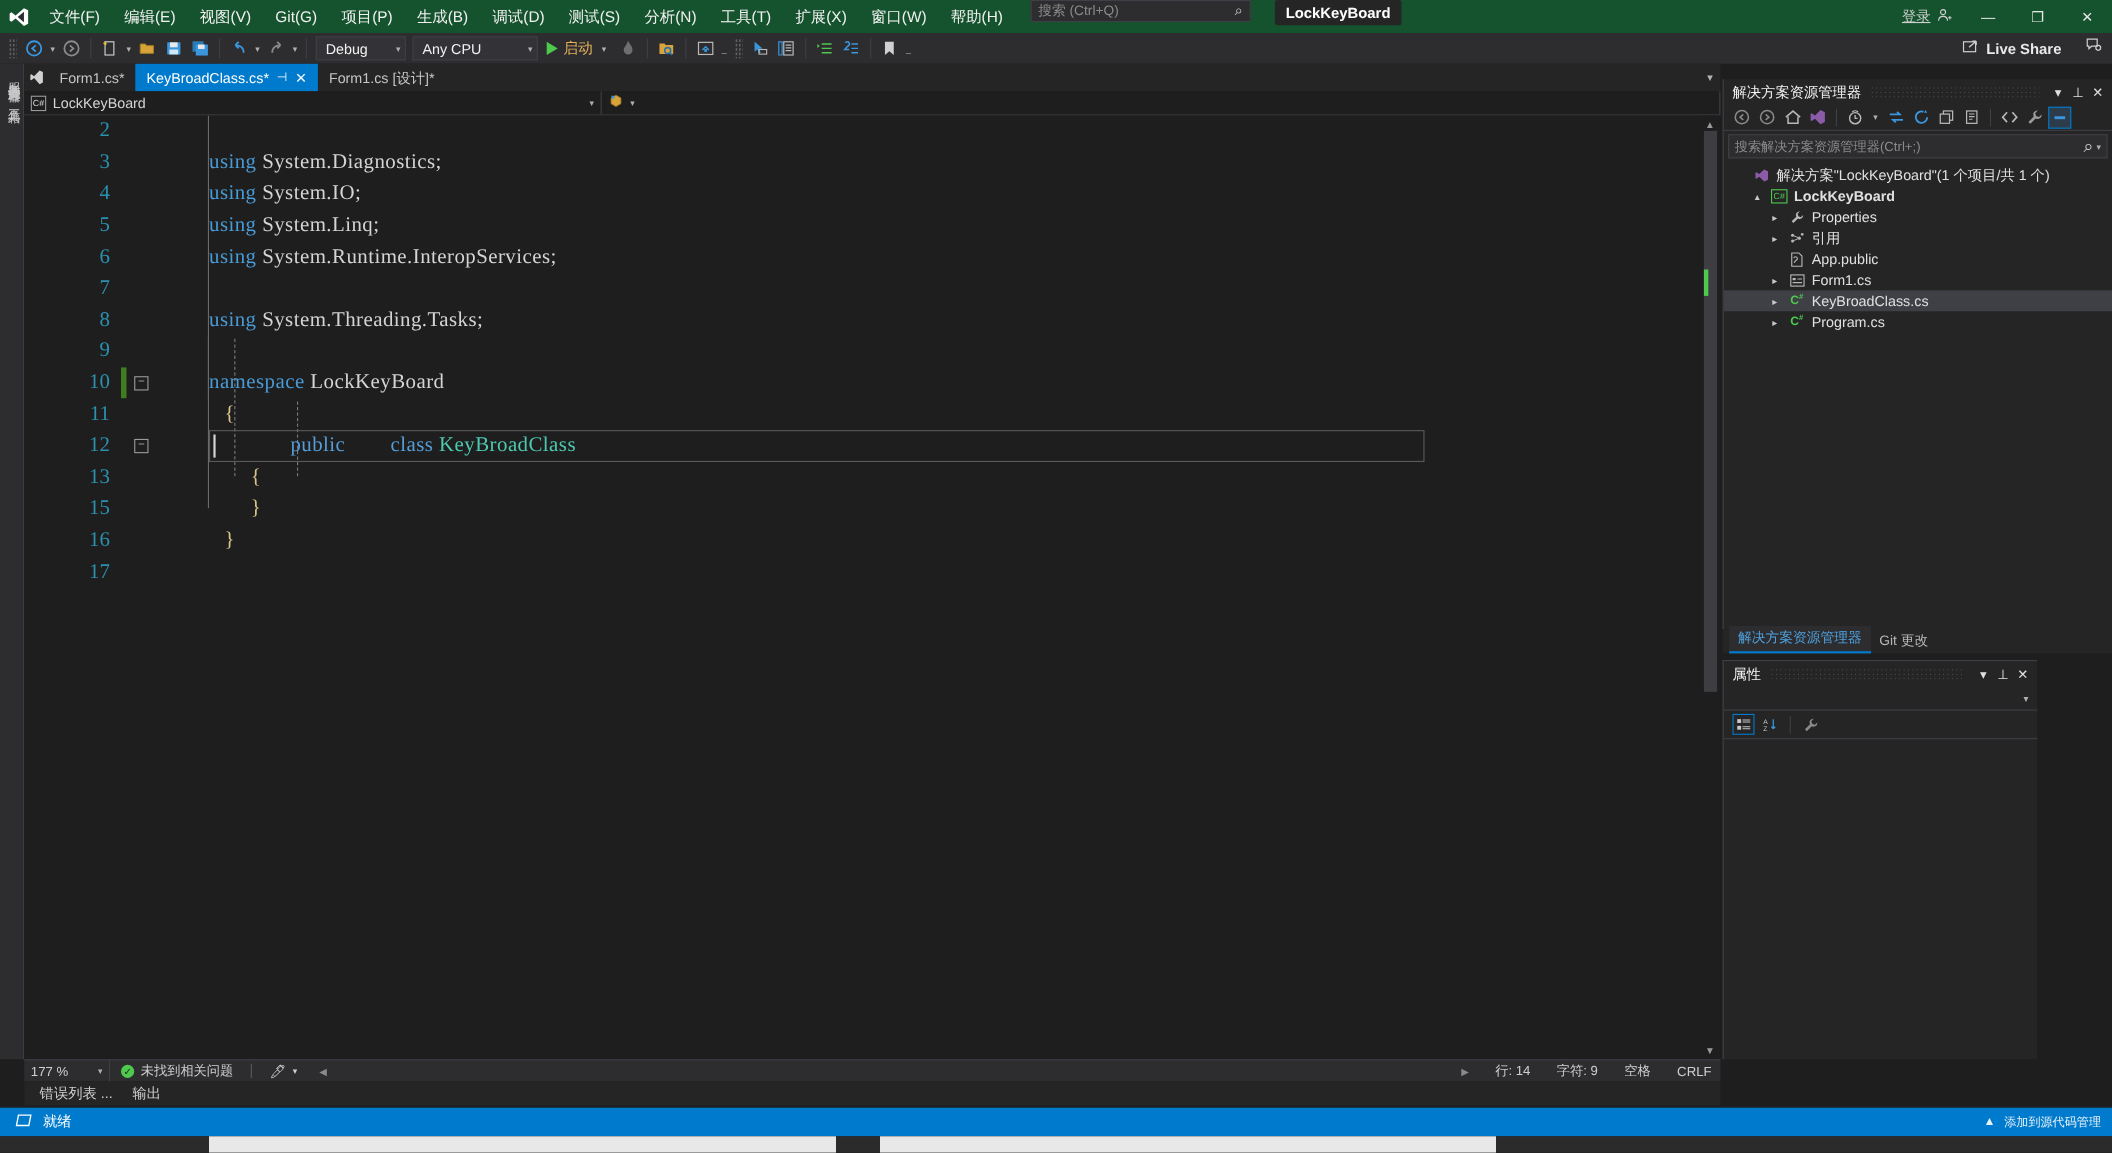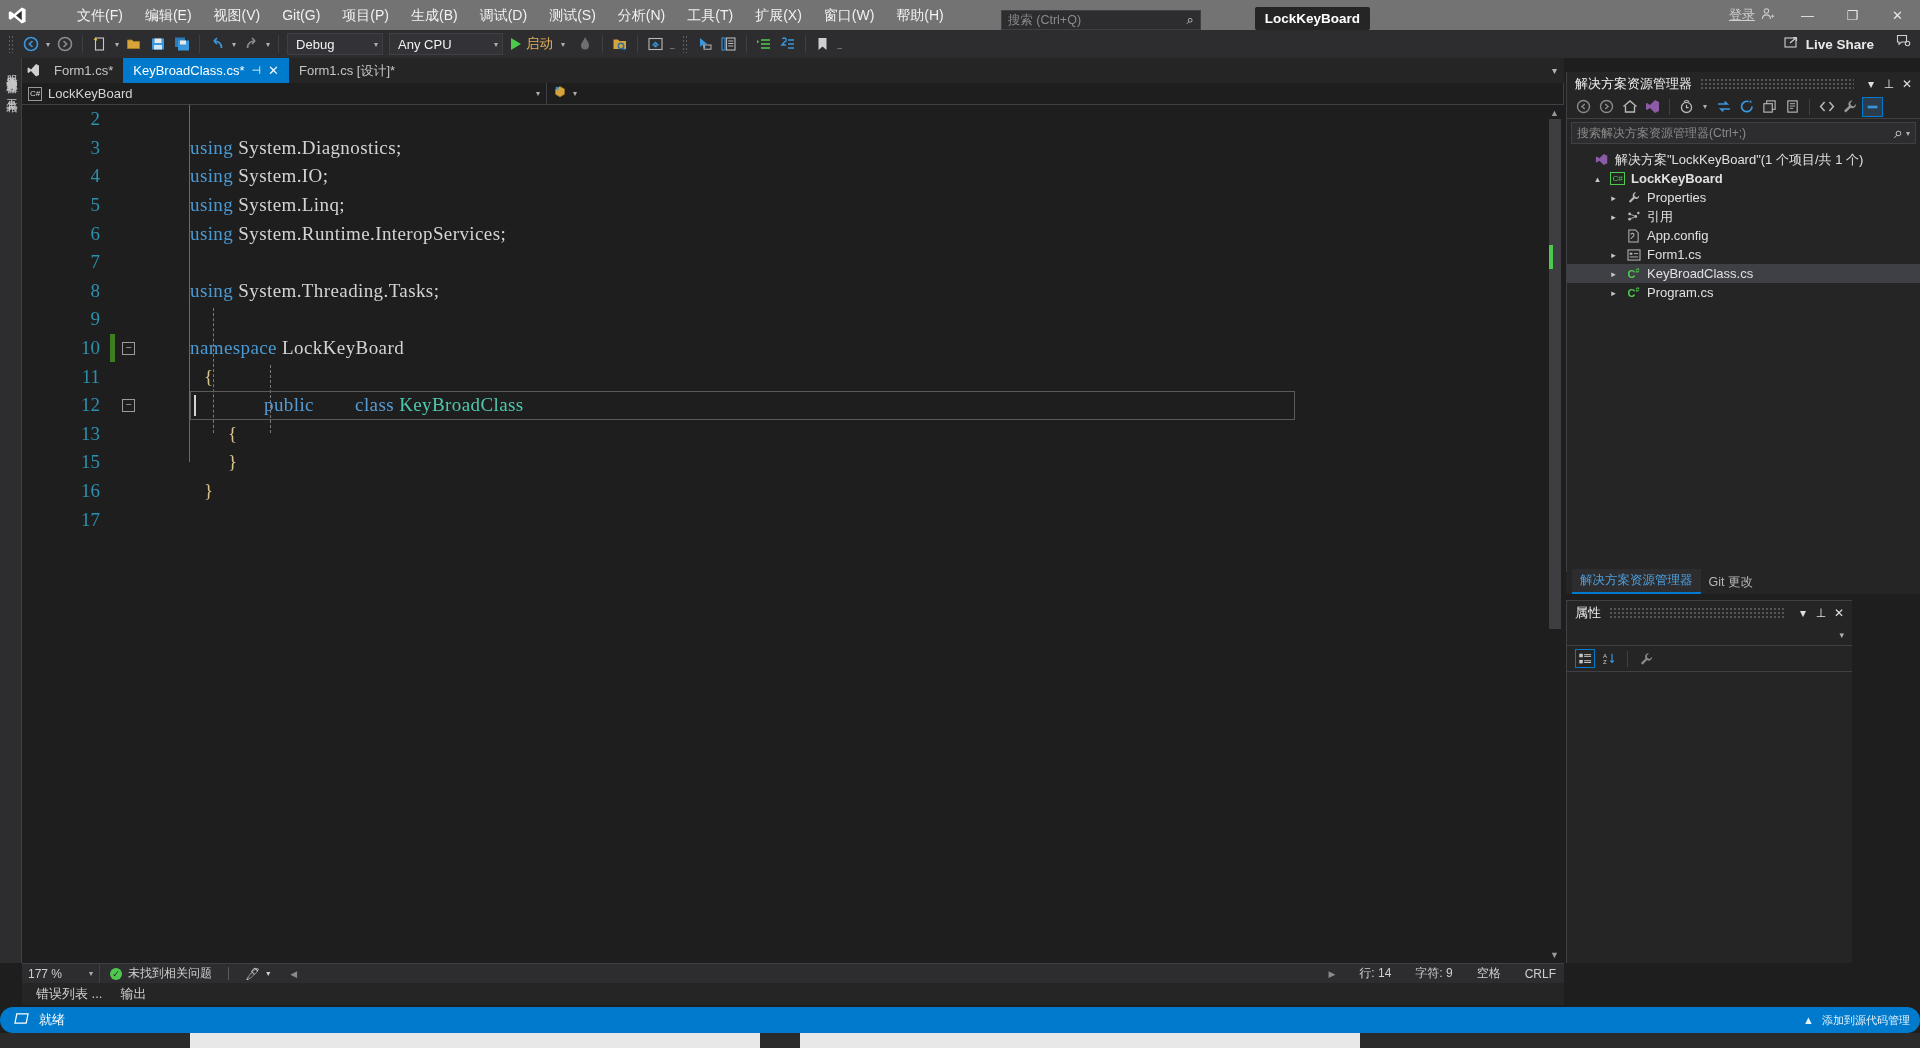--- a/index.html
+++ b/index.html
@@ -7,21 +7,21 @@
     width: 1920px; height: 1048px;
     background: #1e1e1e;
     font-family: "Liberation Sans", sans-serif;
     overflow: hidden;
   }
   body { position: relative; }
 
   
   .titlebar {
     position: absolute; left: 0; top: 0; width: 1920px; height: 30px;
-    background: #737373; display: flex; align-items: flex-end; gap: 32px;
+    background: #14532d; display: flex; align-items: flex-start;
   }
   .vs-logo {
     width: 34px; height: 30px; display: flex; align-items: center; justify-content: center;
   }
   .vs-logo svg { display: block; }
   .menu-items { display: flex; align-items: center; height: 30px; }
   .menu-item {
     color: #f1f1f1; font-size: 14px; padding: 0 11px; height: 30px;
     line-height: 30px; white-space: nowrap; cursor: default;
   }
@@ -265,21 +265,21 @@
   .proptools { height: 26px; display: flex; align-items: center; gap: 4px;
     padding: 0 8px; border-bottom: 1px solid #3f3f46; }
   .pbtn { width: 20px; height: 19px; display: flex; align-items: center;
     justify-content: center; color: #c8c8c8; font-size: 12px; }
   .pbtn.sel { border: 1px solid #007acc; }
 
   
   .winstatus {
     position: absolute; left: 0; top: 1007px; width: 1920px; height: 26px;
     background: #007acc; display: flex; align-items: center; gap: 10px; padding-left: 14px;
-    color: #ffffff; font-size: 13px; border-radius: 13px;
+    color: #ffffff; font-size: 13px;
   }
   .ws-right { position: absolute; right: 10px; display: flex; align-items: center;
     gap: 8px; font-size: 11px; opacity: .9; }
   .taskbar {
     position: absolute; left: 0; top: 1033px; width: 1920px; height: 15px;
     background: #2b2b2b;
   }
   .tb-white { position: absolute; left: 190px; top: 0; width: 570px; height: 15px; background: #e8e8e8; }
   .tb-white2 { position: absolute; left: 800px; top: 0; width: 560px; height: 15px; background: #e8e8e8; }
 </style>
@@ -384,21 +384,21 @@
   </div>
   <div class="caret">▾</div>
   <div class="tbtn">
     <svg width="17" height="16" viewBox="0 0 17 16">
         <path d="M4.5 12 C4.5 7 8 5 12 5 M12 5 l-3-3 M12 5 l-3 3" fill="none" stroke="#8a8a8a" stroke-width="1.7"></path>
       </svg>
   </div>
   <div class="caret">▾</div>
   <div class="tsep"></div>
 
-  <div class="combo" style="width:96px">
+  <div class="combo" style="width:82px">
     <span class="cl">Debug</span>
     <span class="cc">▾</span>
   </div>
   <div class="combo" style="width:114px">
     <span class="cl">Any CPU</span>
     <span class="cc">▾</span>
   </div>
 
   <div class="runbtn">
     <span class="play"></span>
@@ -784,21 +784,21 @@
         <span class="tlabel">引用</span>
       </div>
       <div class="trow" style="padding-left: 40px;">
         <span class="tarrow"></span>
         <span class="tico">
           <svg width="13" height="14" viewBox="0 0 14 15">
             <path d="M2 1 h7 l3 3 v10 h-10z" fill="none" stroke="#b8b8b8" stroke-width="1.1"></path>
             <path d="M4 6 a1.8 1.8 0 1 1 2.2 2.2 L4.2 10.5" fill="none" stroke="#b8b8b8" stroke-width="1.1"></path>
           </svg>
         </span>
-        <span class="tlabel">App.config</span>
+        <span class="tlabel">App.public</span>
       </div>
       <div class="trow" style="padding-left: 40px;">
         <span class="tarrow">▸</span>
         <span class="tico">
           <svg width="14" height="12" viewBox="0 0 15 13">
             <rect x="1" y="1" width="13" height="11" fill="none" stroke="#b8b8b8" stroke-width="1.1"></rect>
             <rect x="2.8" y="4" width="3" height="2.2" fill="#b8b8b8"></rect>
             <path d="M7.5 5h4.5M2.8 8.6h9.2" stroke="#b8b8b8" stroke-width="1"></path>
           </svg>
         </span>

